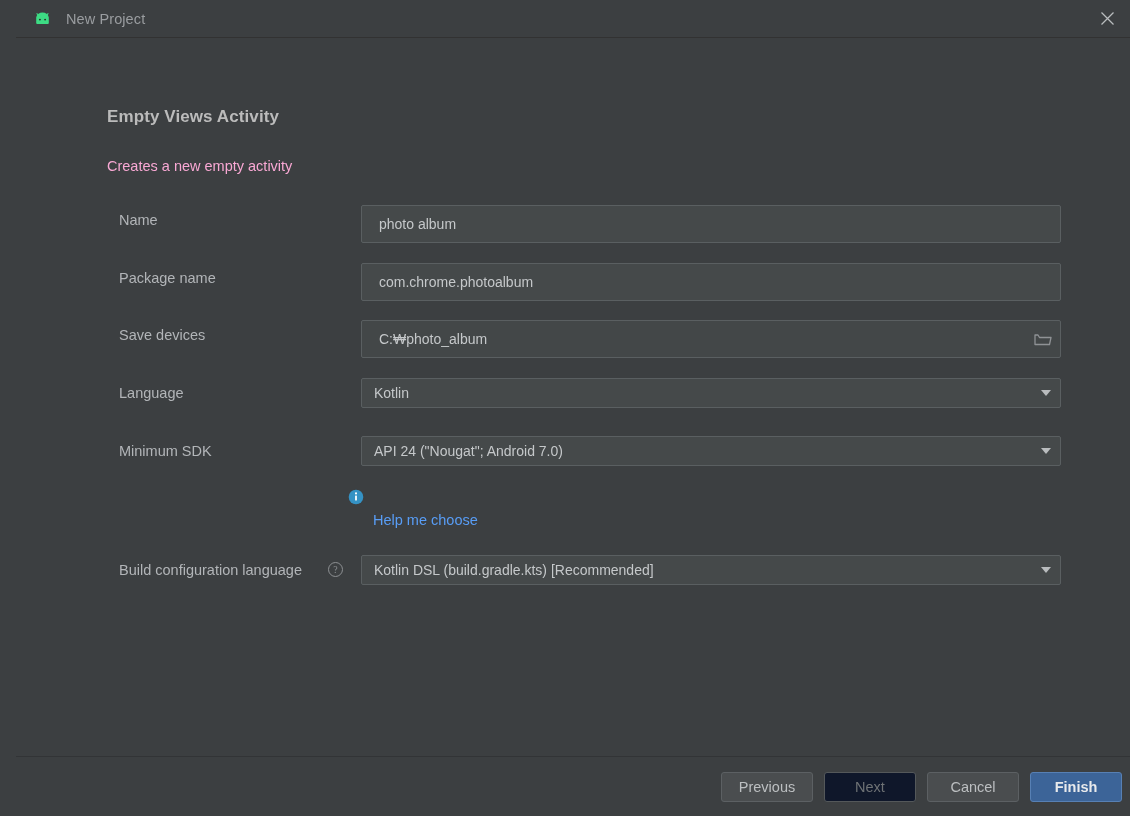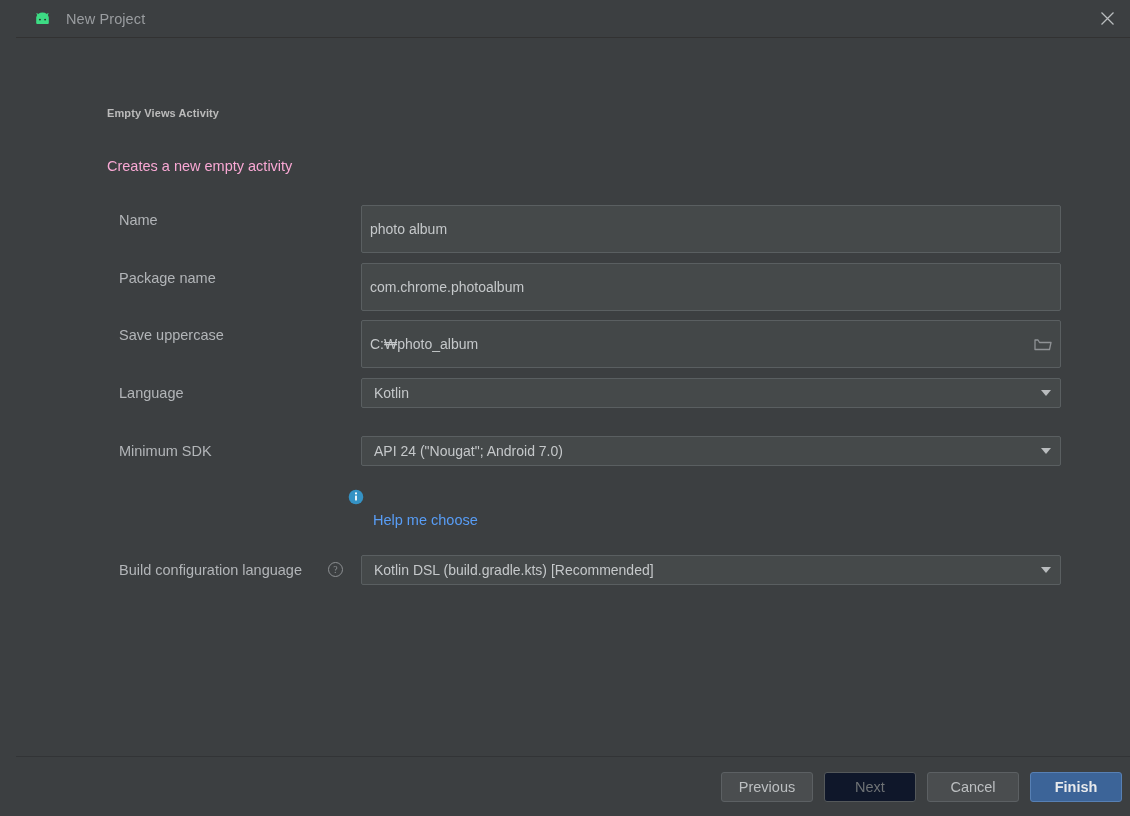--- a/index.html
+++ b/index.html
@@ -140,21 +140,21 @@
   #dialog-body {
     position: relative;
     flex: 1 1 auto;
     background: #3c3f41;
     padding: 0;
   }
 
   .heading {
     position: absolute;
     left: 91px; top: 69px;
-    font-size: 11px;
+    font-size: 17px;
     font-weight: bold;
     color: #bbbbbb;
     letter-spacing: 0.1px;
     text-align: center;
   }
   .subheading {
     position: absolute;
     left: 91px; top: 120px;
     font-size: 14.5px;
     color: #f9a8d4;
@@ -169,27 +169,27 @@
     line-height: 30px;
     font-size: 14.5px;
     color: #b2b5b8;
     white-space: nowrap;
   }
   .field {
     position: absolute;
     left: 333px;
     top: 0;
     width: 700px;
-    height: 48px;
+    height: 38px;
     background: #45494a;
     border: 1px solid #5a5f61;
     border-radius: 2px;
     display: flex;
     align-items: center;
-    padding: 0 8px;
+    padding: 0 17px;
     font-size: 14px;
     color: #c5c8ca;
   }
   .field.readonly { background: #43474800; background-color: #434748; }
   .field .val { overflow: hidden; white-space: nowrap; text-overflow: ellipsis; }
 
   .combo {
     position: absolute;
     left: 333px; top: 0;
     width: 700px; height: 30px;
@@ -358,21 +358,21 @@
     </div>
 
     <div class="row" style="top:225px;">
       <div class="row-label">Package name</div>
       <div class="field">
         <span class="val">com.chrome.photoalbum</span>
       </div>
     </div>
 
     <div class="row" style="top:282px;">
-      <div class="row-label">Save uppercase</div>
+      <div class="row-label">Save devices</div>
       <div class="field readonly">
         <span class="val">C:₩photo_album</span>
         <span class="browse-icon">
           <svg width="18" height="15" viewBox="0 0 18 15">
             <path d="M1 3.5 L1 13 L15.5 13 L17 6 L5.5 6 L4 3.5 Z" fill="none" stroke="#8f9295" stroke-width="1.3" stroke-linejoin="round"></path>
           </svg>
         </span>
       </div>
     </div>
 

